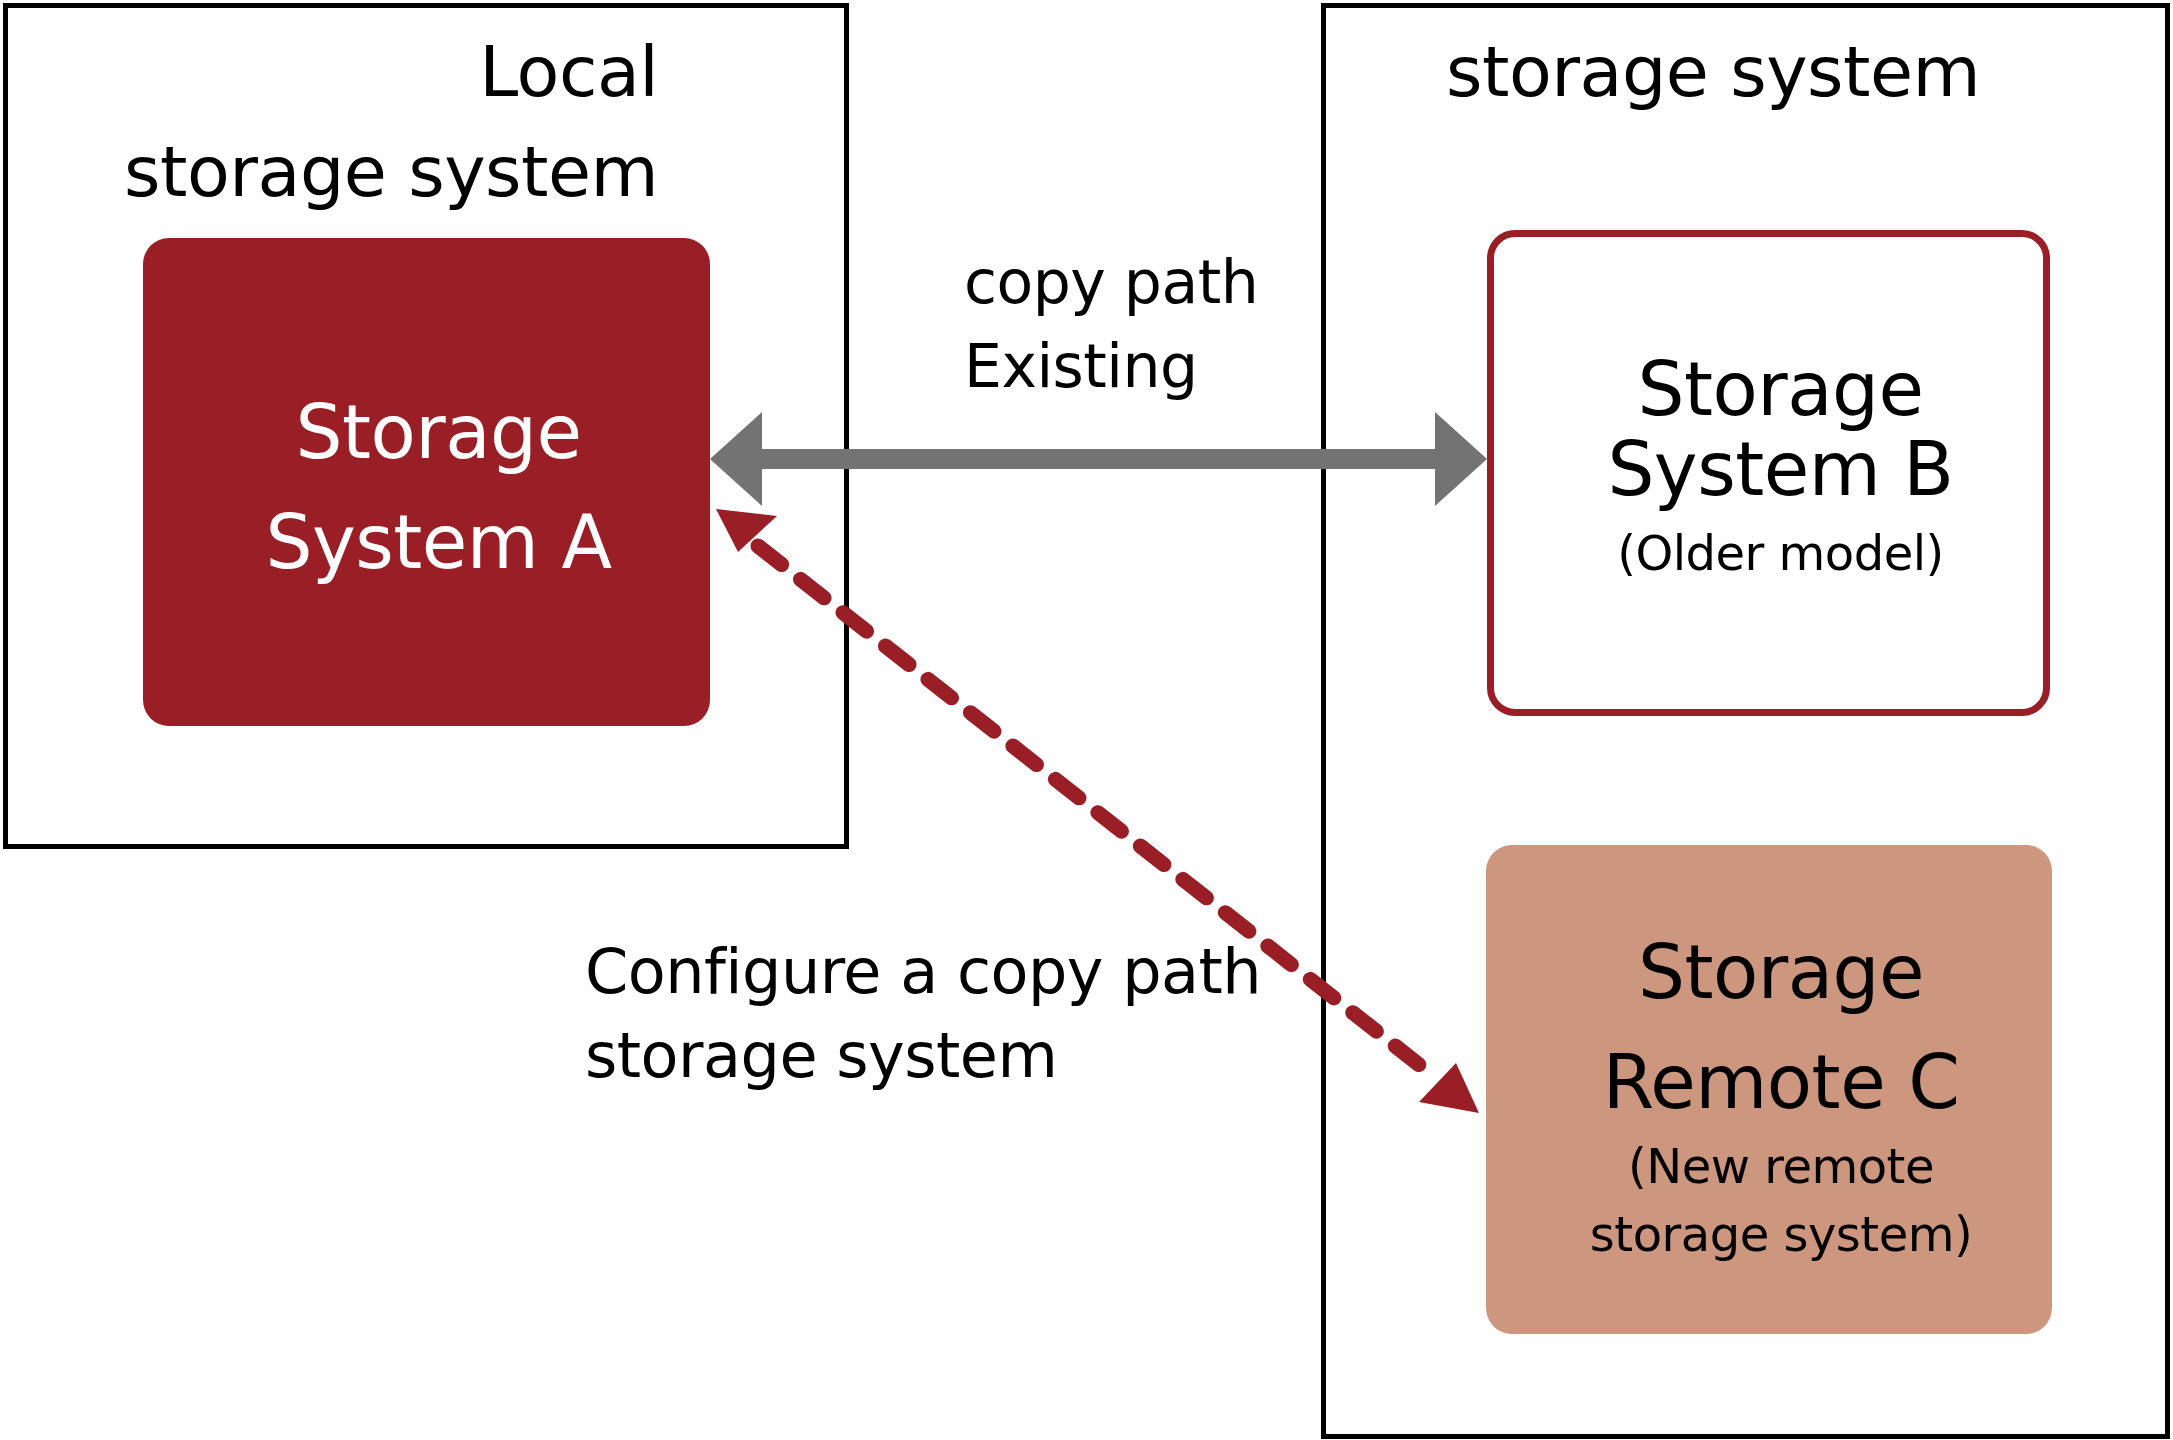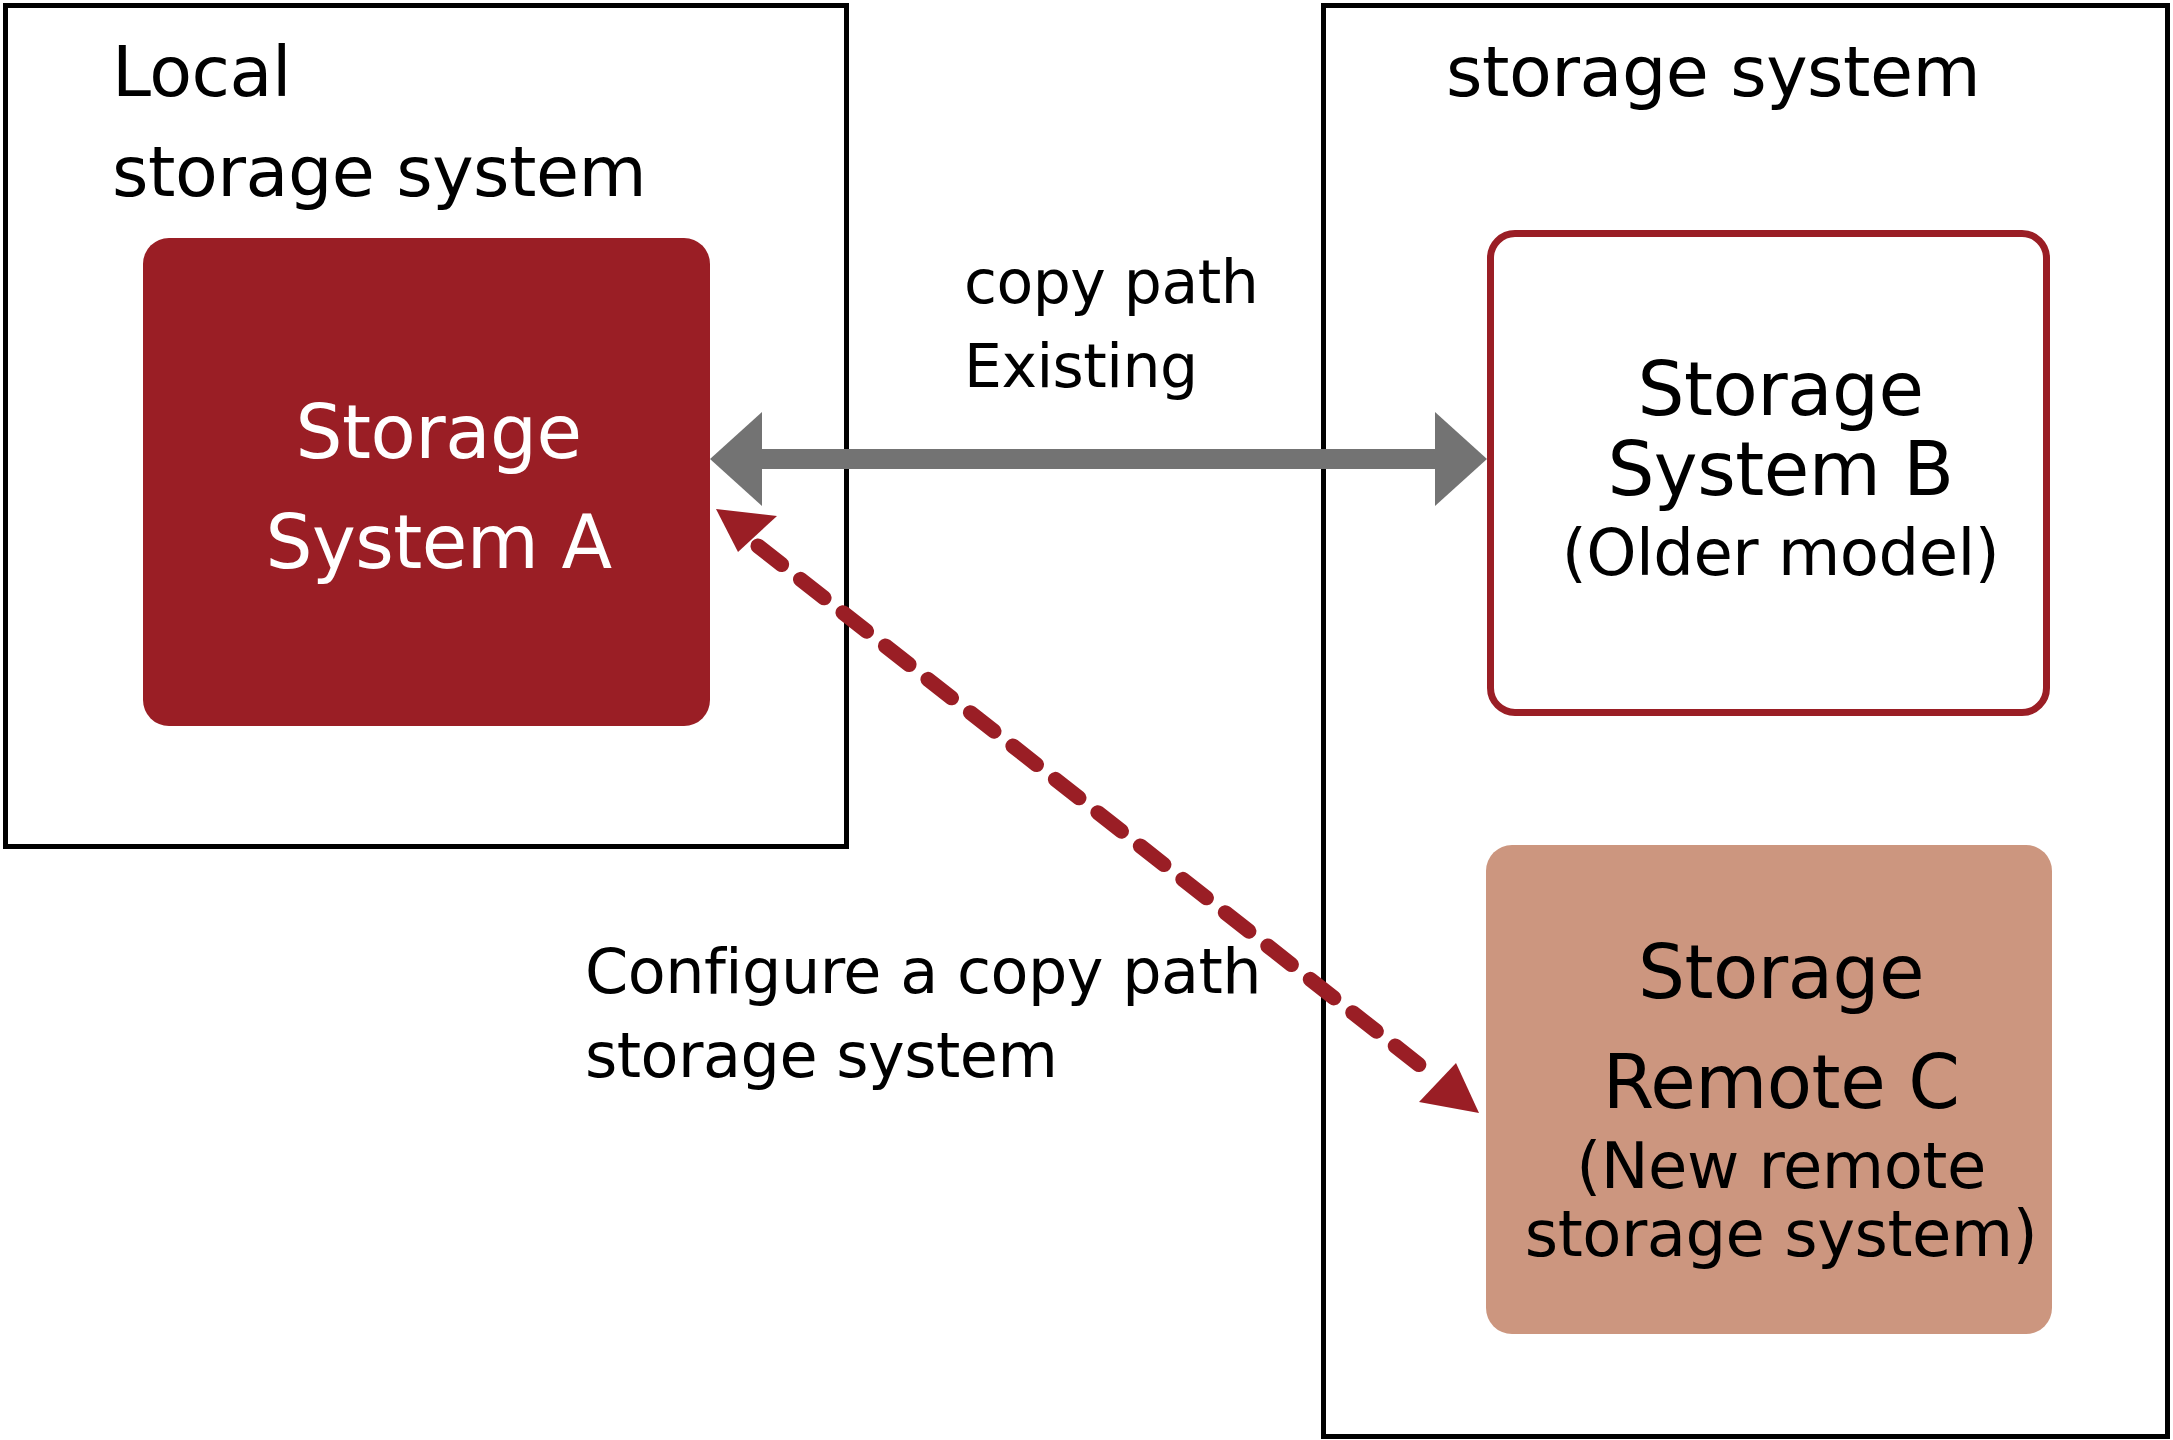--- a/index.html
+++ b/index.html
@@ -2,30 +2,30 @@
 <html><head>
 <meta charset="utf-8">
 <style>
   html, body { margin: 0; padding: 0; background: #ffffff; }
   body { width: 2173px; height: 1440px; position: relative; overflow: hidden;
          font-family: "DejaVu Sans", "Liberation Sans", sans-serif; color: #000; }
   .outer { position: absolute; border: 5px solid #000; box-sizing: border-box; background: transparent; }
   #local-box  { left: 3px;  top: 3px; width: 846px; height: 846px; }
   #remote-box { left: 1321px; top: 3px; width: 849px; height: 1436px; }
   .title { position: absolute; font-size: 70px; line-height: 100px; letter-spacing: -0.5px; white-space: nowrap; }
-  #local-title  { left: 112px; top: 22px; }
+  #local-title  { left: 124px; top: 22px; text-align: right; }
   #remote-title { left: 1446px; top: 22px; }
 
   .node { position: absolute; box-sizing: border-box; display: flex; flex-direction: column;
           align-items: center; justify-content: center; text-align: center; padding-left: 24px; }
   #box-a { left: 143px; top: 238px; width: 567px; height: 488px; background: #9a1e25; border-radius: 26px; color: #ffffff; }
   #box-b { left: 1487px; top: 230px; width: 563px; height: 486px; background: #ffffff; border: 7px solid #9a1e25; border-radius: 28px; }
   #box-c { left: 1486px; top: 845px; width: 566px; height: 489px; background: #cc967f; border-radius: 26px; }
   .node-name { font-size: 74px; line-height: 100px; letter-spacing: -0.5px; }
-  .node-sub  { font-size: 64px; line-height: 68px; letter-spacing: -0.5px; }
+  .node-sub  { font-size: 48px; line-height: 68px; letter-spacing: -0.5px; }
   #box-a .node-name { margin-top: 10px; }
   #box-b .node-name { margin-top: -20px; }
   #box-c .node-name { margin-top: 10px; }
 
   .label { position: absolute; white-space: nowrap; }
   #existing-label { left: 964px; top: 240px; font-size: 60px; line-height: 84px; letter-spacing: -0.5px; }
   #configure-label { left: 553px; top: 930px; font-size: 62px; line-height: 84px; letter-spacing: -0.5px; margin-left: 32px; }
 
   svg#arrows { position: absolute; left: 0; top: 0; width: 2173px; height: 1440px; pointer-events: none; }
 </style>

